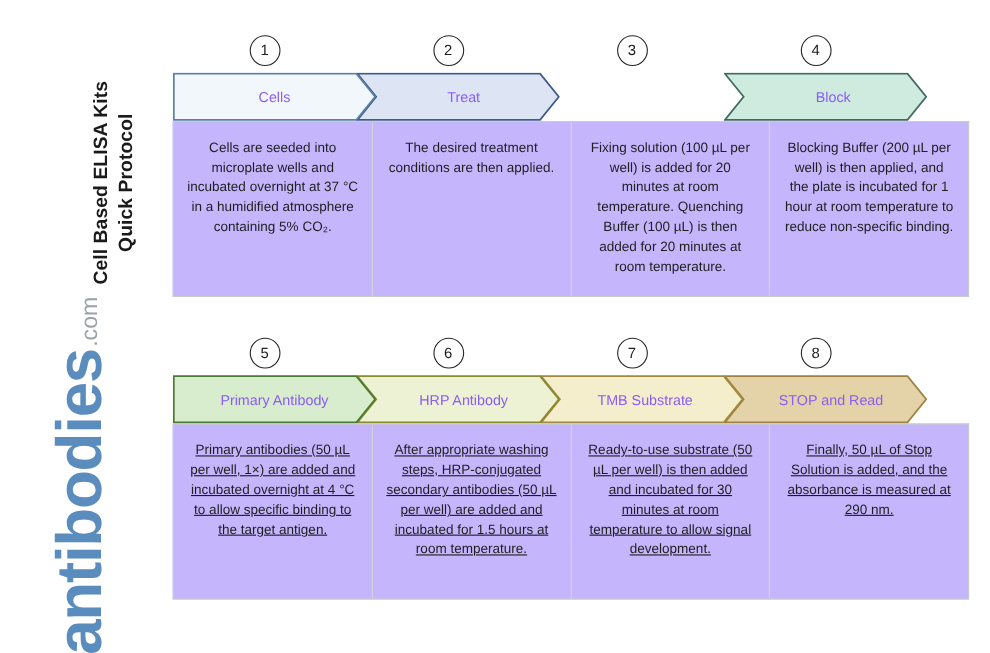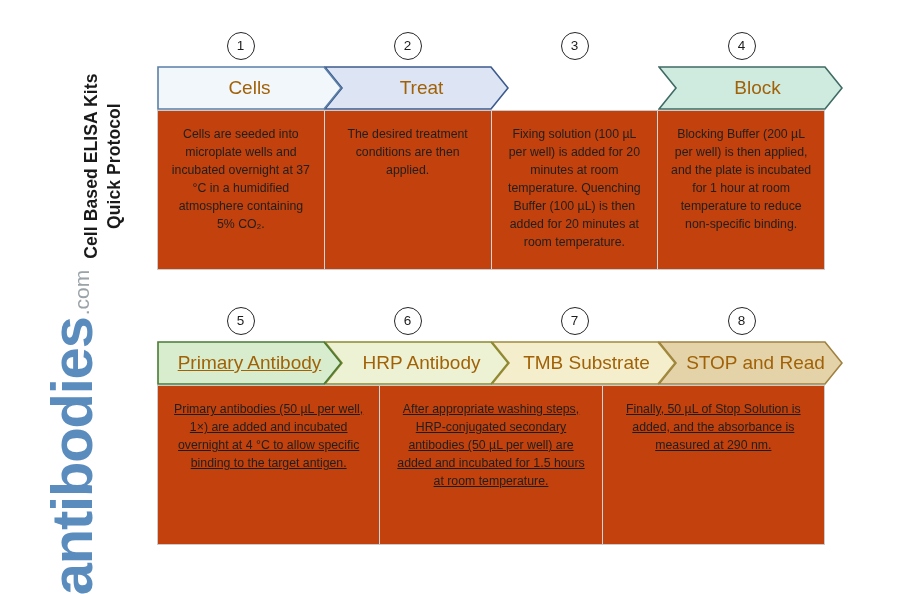--- a/index.html
+++ b/index.html
@@ -107,40 +107,40 @@
     width: 685px;
   }
   .chev {
     position: absolute;
     top: 0;
     height: 44px;
     box-sizing: border-box;
     display: flex;
     align-items: center;
     justify-content: center;
-    font-size: 19px;
-    color: #a16207;
+    font-size: 13px;
+    color: #8b5cf6;
   }
   .chev span { position: relative; z-index: 2; }
   .chev .cshape {
     position: absolute;
     inset: 0;
     z-index: 1;
   }
   .chev .cshape svg { display: block; width: 100%; height: 100%; }
 
   
   .body-strip {
     position: relative;
-    width: 668px;
+    width: 724px;
     height: 160px;
     border: 1.5px solid #c8ccce;
     box-sizing: border-box;
     display: flex;
-    background: #c2410c;
+    background: #c4b5fd;
   }
   .body-cell {
     flex: 1 1 0;
     border-right: 1.2px solid #d2d6d8;
     box-sizing: border-box;
     padding: 14px 12px 10px 12px;
     display: flex;
     align-items: flex-start;
     justify-content: center;
   }
@@ -227,21 +227,21 @@
       <div class="badge" style="left: 403.5px;">7</div>
       <div class="badge" style="left: 570.5px;">8</div>
     </div>
   <div class="chev-strip">
       <div class="chev" style="left: 0px; width: 185px; z-index: 10;">
         <div class="cshape">
           <svg viewBox="0 0 185 44" preserveAspectRatio="none">
             <polygon points="1,1 167,1 184,22 167,43 1,43" fill="#d8edcd" stroke="#4a7a35" stroke-width="1.6" stroke-linejoin="miter"></polygon>
           </svg>
         </div>
-        <span style="margin-left: 0px; text-decoration: underline;">Primary Antibody</span>
+        <span style="margin-left: 0px;">Primary Antibody</span>
       </div>
       <div class="chev" style="left: 167px; width: 185px; z-index: 9;">
         <div class="cshape">
           <svg viewBox="0 0 185 44" preserveAspectRatio="none">
             <polygon points="1,1 167,1 184,22 167,43 1,43 18,22" fill="#eef2d4" stroke="#8a8a2e" stroke-width="1.6" stroke-linejoin="miter"></polygon>
           </svg>
         </div>
         <span style="margin-left: 10px;">HRP Antibody</span>
       </div>
       <div class="chev" style="left: 334px; width: 185px; z-index: 8;">
@@ -262,16 +262,19 @@
       </div>
     </div>
   <div class="body-strip">
       <div class="body-cell">
         <p>Primary antibodies (50 µL per well, 1×) are added and incubated overnight at 4 °C to allow specific binding to the target antigen.</p>
       </div>
       <div class="body-cell">
         <p>After appropriate washing steps, HRP-conjugated secondary antibodies (50 µL per well) are added and incubated for 1.5 hours at room temperature.</p>
       </div>
       <div class="body-cell">
+        <p>Ready-to-use substrate (50 µL per well) is then added and incubated for 30 minutes at room temperature to allow signal development.</p>
+      </div>
+      <div class="body-cell">
         <p>Finally, 50 µL of Stop Solution is added, and the absorbance is measured at 290 nm.</p>
       </div>
     </div>
 </div>
 
 </body></html>

